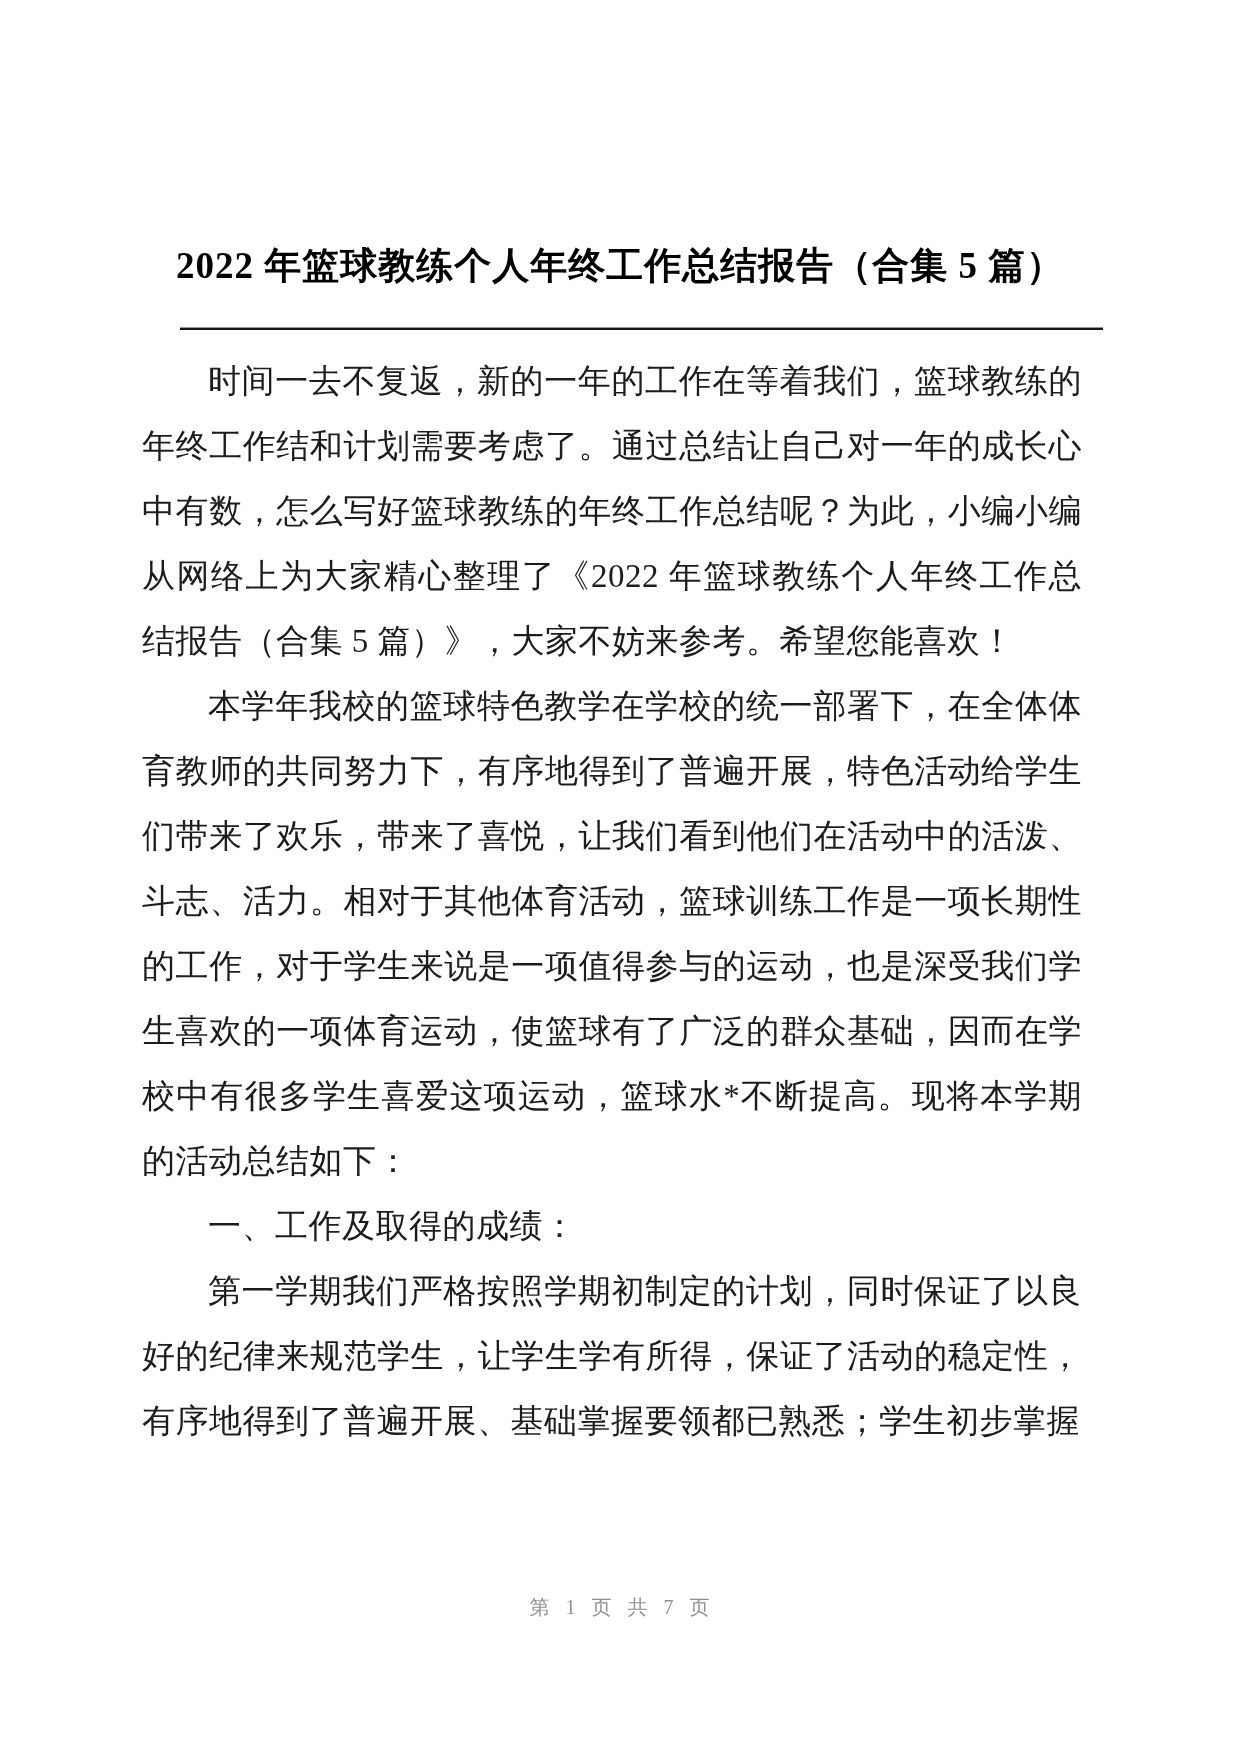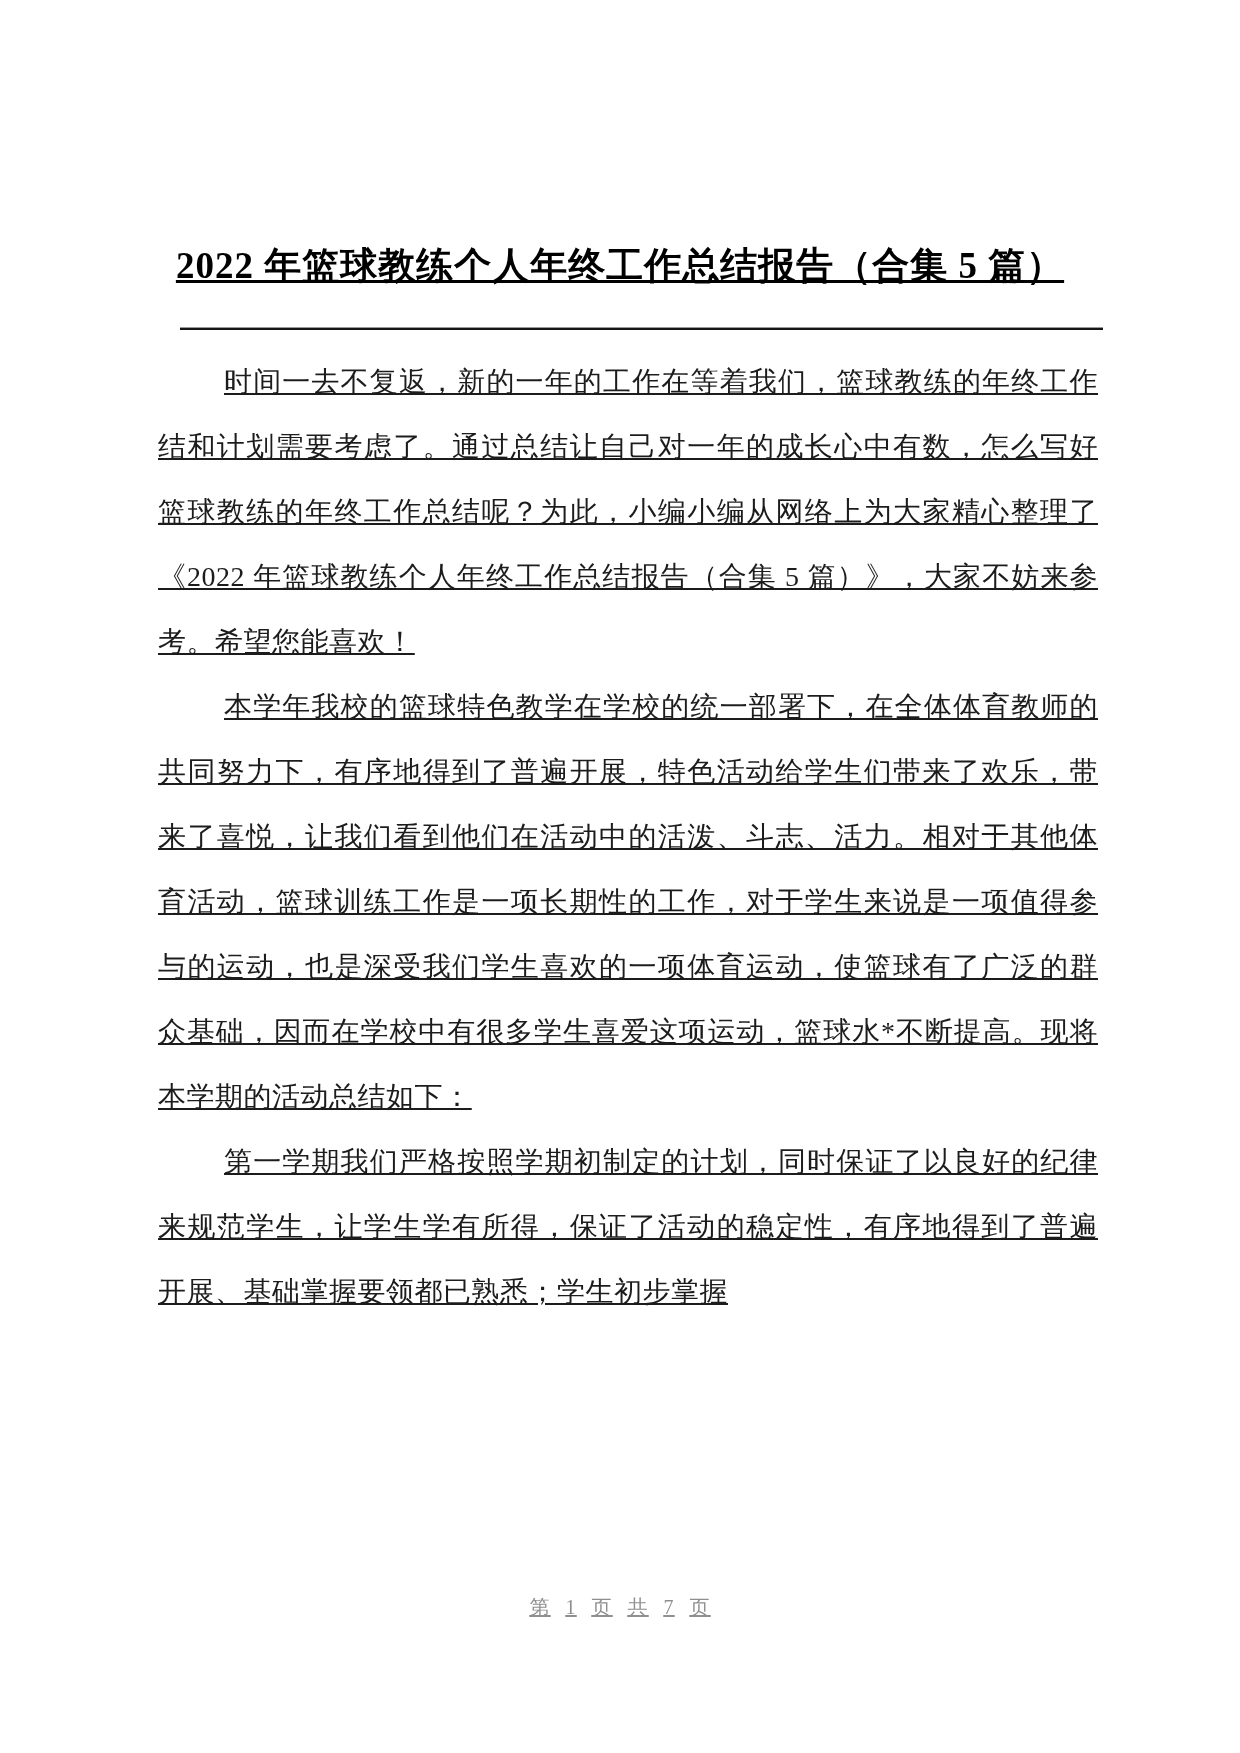--- a/index.html
+++ b/index.html
@@ -3,21 +3,21 @@
 <meta charset="utf-8">
 <style>
   :root {
     --text-color: #1c1c1c;
     --title-color: #000000;
     --footer-color: #8f8f8f;
     --divider-top: #9a9a9a;
     --divider-bottom: #161616;
     --page-bg: #ffffff;
   }
-  * { box-sizing: border-box; text-decoration: underline; }
+  * { box-sizing: border-box; }
   html, body { margin: 0; padding: 0; background: #ffffff; }
   .page {
     position: relative;
     width: 1240px;
     height: 1753px;
     background: var(--page-bg);
     font-family: "Liberation Serif", "DejaVu Serif", serif;
     color: var(--text-color);
     overflow: hidden;
   }
@@ -40,23 +40,23 @@
     top: 327px;
     left: 180px;
     width: 923px;
     height: 1px;
     border-top: 1px solid var(--divider-top);
     border-bottom: 2px solid var(--divider-bottom);
   }
   .doc-body {
     position: absolute;
     top: 349px;
-    left: 158px;
+    left: 142px;
     width: 940px;
-    font-size: 28px;
+    font-size: 33px;
     line-height: 65px;
     letter-spacing: 0.5px;
     text-align: justify;
     text-align-last: left;
     color: var(--text-color);
   }
   .para {
     margin: 0;
     text-indent: 66px;
     font-weight: normal;
@@ -81,20 +81,21 @@
 
 <div class="page">
 
   <h1 class="doc-title">2022 年篮球教练个人年终工作总结报告（合集 5 篇）</h1>
 
   <div class="title-divider"></div>
 
   <div class="doc-body">
     <p class="para">时间一去不复返，新的一年的工作在等着我们，篮球教练的年终工作结和计划需要考虑了。通过总结让自己对一年的成长心中有数，怎么写好篮球教练的年终工作总结呢？为此，小编小编从网络上为大家精心整理了《2022 年篮球教练个人年终工作总结报告（合集 5 篇）》，大家不妨来参考。希望您能喜欢！</p>
     <p class="para">本学年我校的篮球特色教学在学校的统一部署下，在全体体育教师的共同努力下，有序地得到了普遍开展，特色活动给学生们带来了欢乐，带来了喜悦，让我们看到他们在活动中的活泼、斗志、活力。相对于其他体育活动，篮球训练工作是一项长期性的工作，对于学生来说是一项值得参与的运动，也是深受我们学生喜欢的一项体育运动，使篮球有了广泛的群众基础，因而在学校中有很多学生喜爱这项运动，篮球水*不断提高。现将本学期的活动总结如下：</p>
+    <p class="para">一、工作及取得的成绩：</p>
     <p class="para">第一学期我们严格按照学期初制定的计划，同时保证了以良好的纪律来规范学生，让学生学有所得，保证了活动的稳定性，有序地得到了普遍开展、基础掌握要领都已熟悉；学生初步掌握</p>
   </div>
 
   <div class="page-footer">
     <span>第</span>
     <span>1</span>
     <span>页</span>
     <span>共</span>
     <span>7</span>
     <span>页</span>

